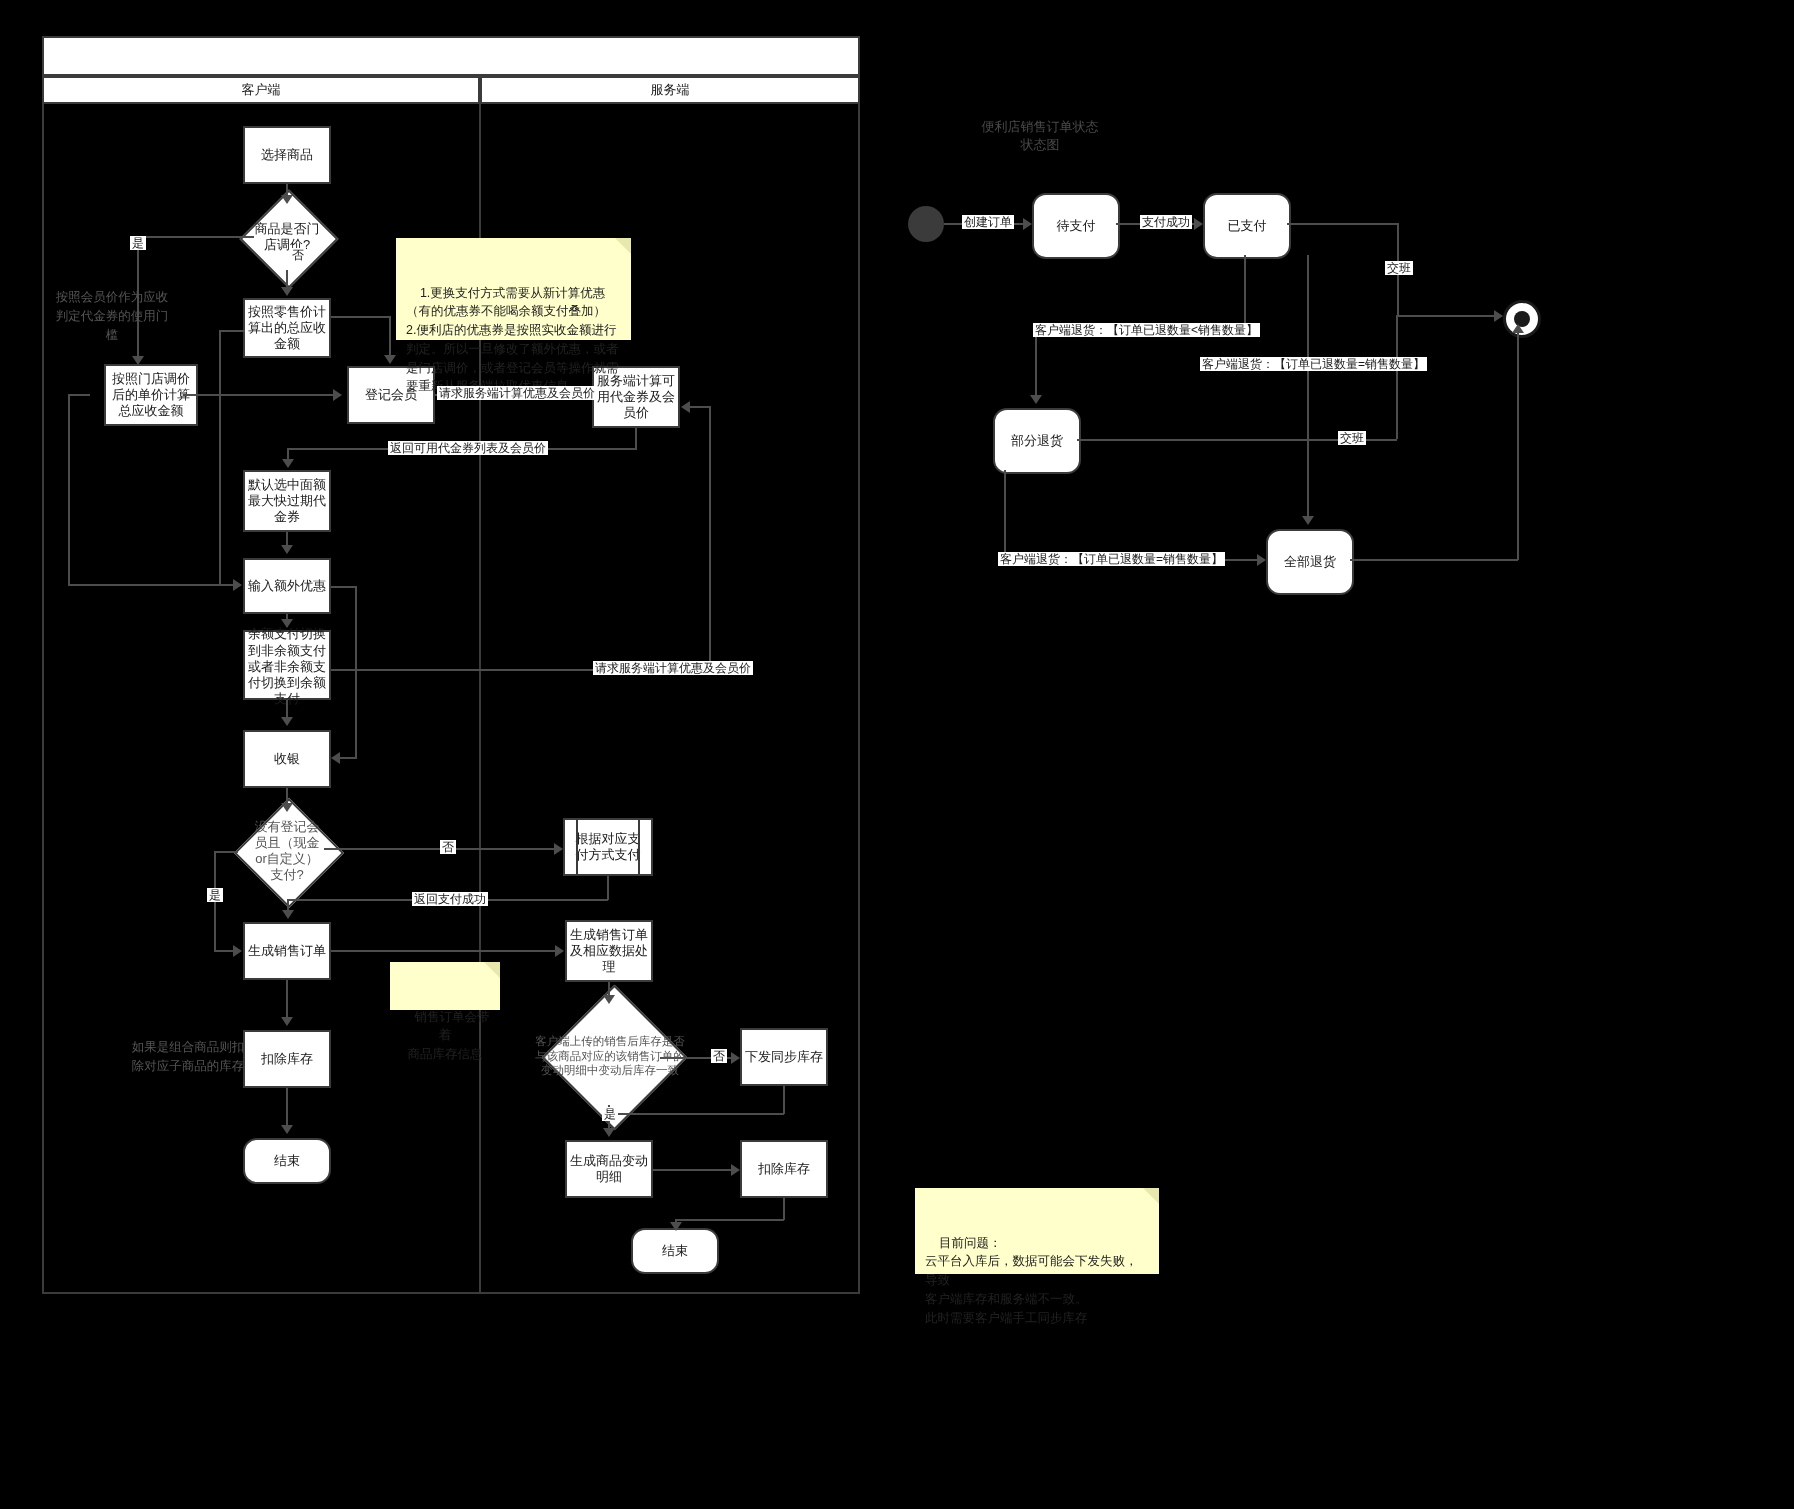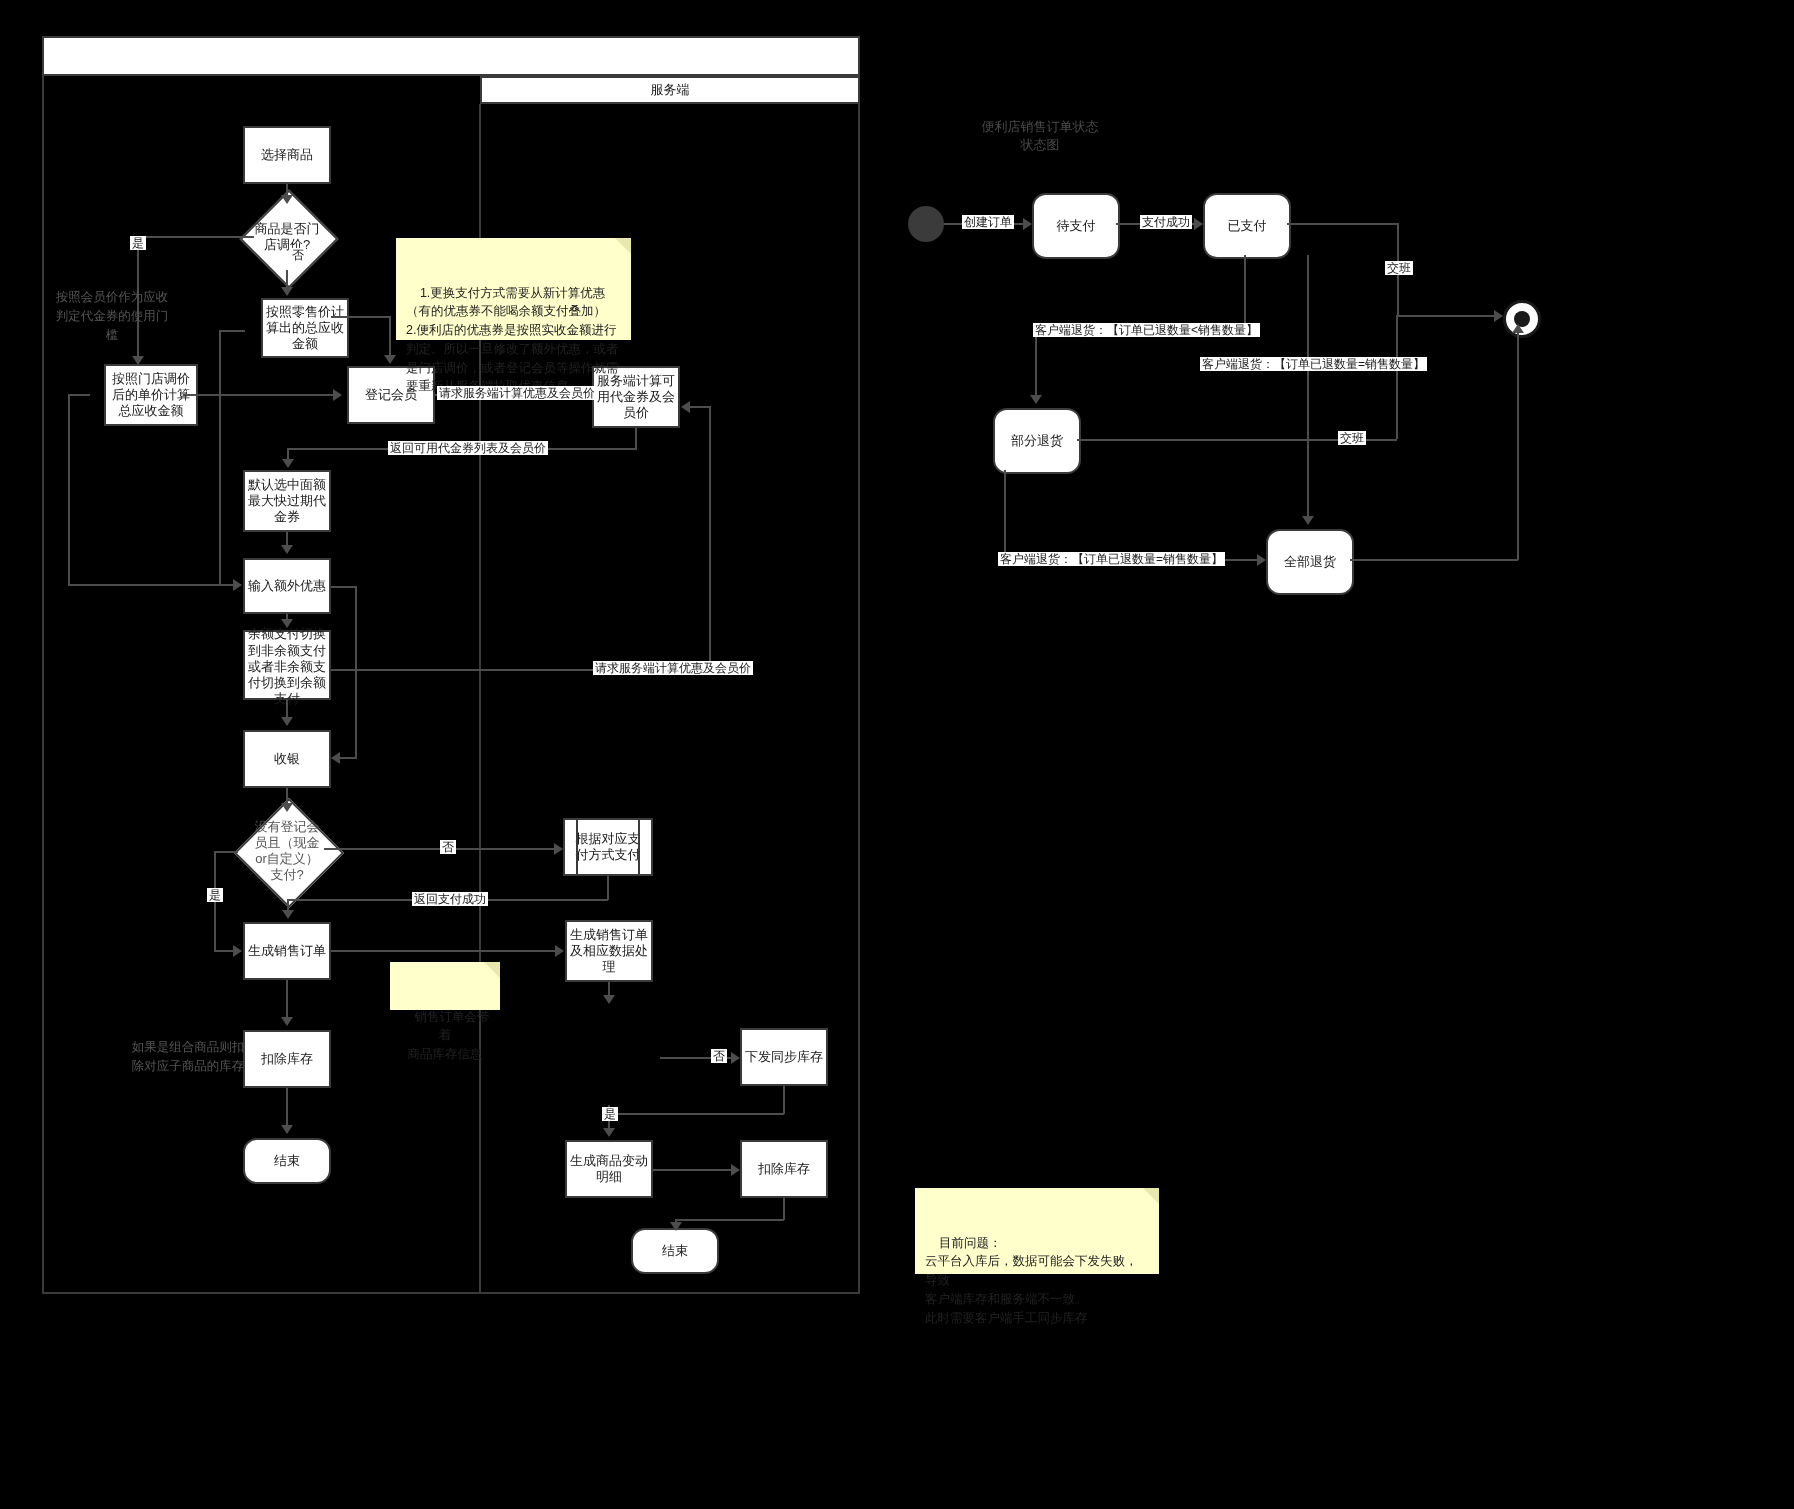--- a/index.html
+++ b/index.html
@@ -73,36 +73,39 @@
 </style>
 </head>
 <body>
 
 <div class="canvas">
 
   <div class="pool abs" style="left:42px;top:36px;width:818px;height:1258px;"></div>
 
   <div class="pool-header abs" style="left:42px;top:36px;width:818px;height:40px;"></div>
 
+  <div class="lane-title abs" style="left:42px;top:76px;width:438px;height:28px;">
+    <span>客户端</span>
+  </div>
   <div class="lane-title abs" style="left:480px;top:76px;width:380px;height:28px;">
     <span>服务端</span>
   </div>
   <div class="lane-divider abs" style="left:479px;top:104px;width:2px;height:1190px;"></div>
 
   <div class="node abs" style="left:243px;top:126px;width:88px;height:58px;">
     <span class="txt" style="white-space:pre-line;">选择商品</span>
   </div>
 
   <div class="diamond-wrap" style="left:238px;top:204px;width:98px;height:66px;">
     <div class="diamond-shape" style="left:16px;top:0px;width:66px;height:66px;"></div>
     <div class="diamond-txt" style="white-space:pre-line;">商品是否门
 店调价?</div>
   </div>
 
-  <div class="node abs" style="left:243px;top:298px;width:88px;height:60px;margin-left:18px;">
+  <div class="node abs" style="left:243px;top:298px;width:88px;height:60px;">
     <span class="txt" style="white-space:pre-line;">按照零售价计
 算出的总应收
 金额</span>
   </div>
 
   <div class="node abs" style="left:104px;top:364px;width:94px;height:62px;">
     <span class="txt" style="white-space:pre-line;">按照门店调价
 后的单价计算
 总应收金额</span>
   </div>
@@ -163,20 +166,26 @@
     <span class="txt" style="white-space:pre-line;">根据对应支
 付方式支付</span>
   </div>
 
   <div class="node abs" style="left:565px;top:920px;width:88px;height:62px;">
     <span class="txt" style="white-space:pre-line;">生成销售订单
 及相应数据处
 理</span>
   </div>
 
+  <div class="diamond-wrap" style="left:510px;top:1008px;width:200px;height:96px;">
+    <div class="diamond-shape" style="left:53px;top:-2px;width:99px;height:99px;"></div>
+    <div class="diamond-txt" style="white-space:pre-line;color:#555;font-size:11.5px;">客户端上传的销售后库存是否
+与该商品对应的该销售订单的
+变动明细中变动后库存一致</div>
+  </div>
 
   <div class="node abs" style="left:740px;top:1028px;width:88px;height:58px;">
     <span class="txt" style="white-space:pre-line;">下发同步库存</span>
   </div>
 
   <div class="node abs" style="left:565px;top:1140px;width:88px;height:58px;">
     <span class="txt" style="white-space:pre-line;">生成商品变动
 明细</span>
   </div>
 

